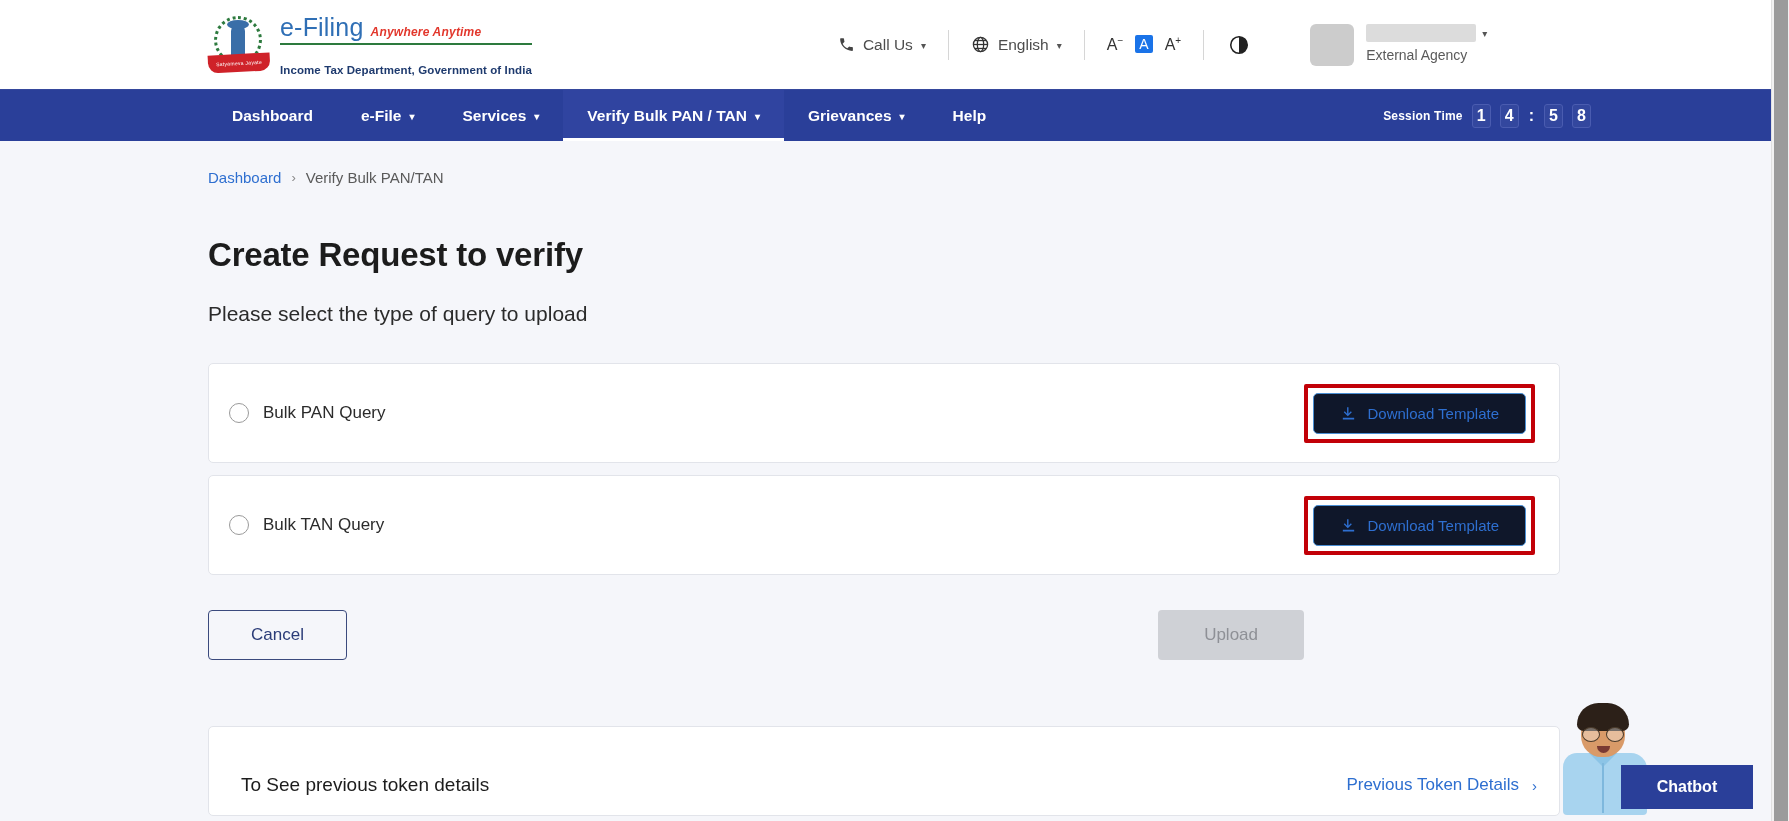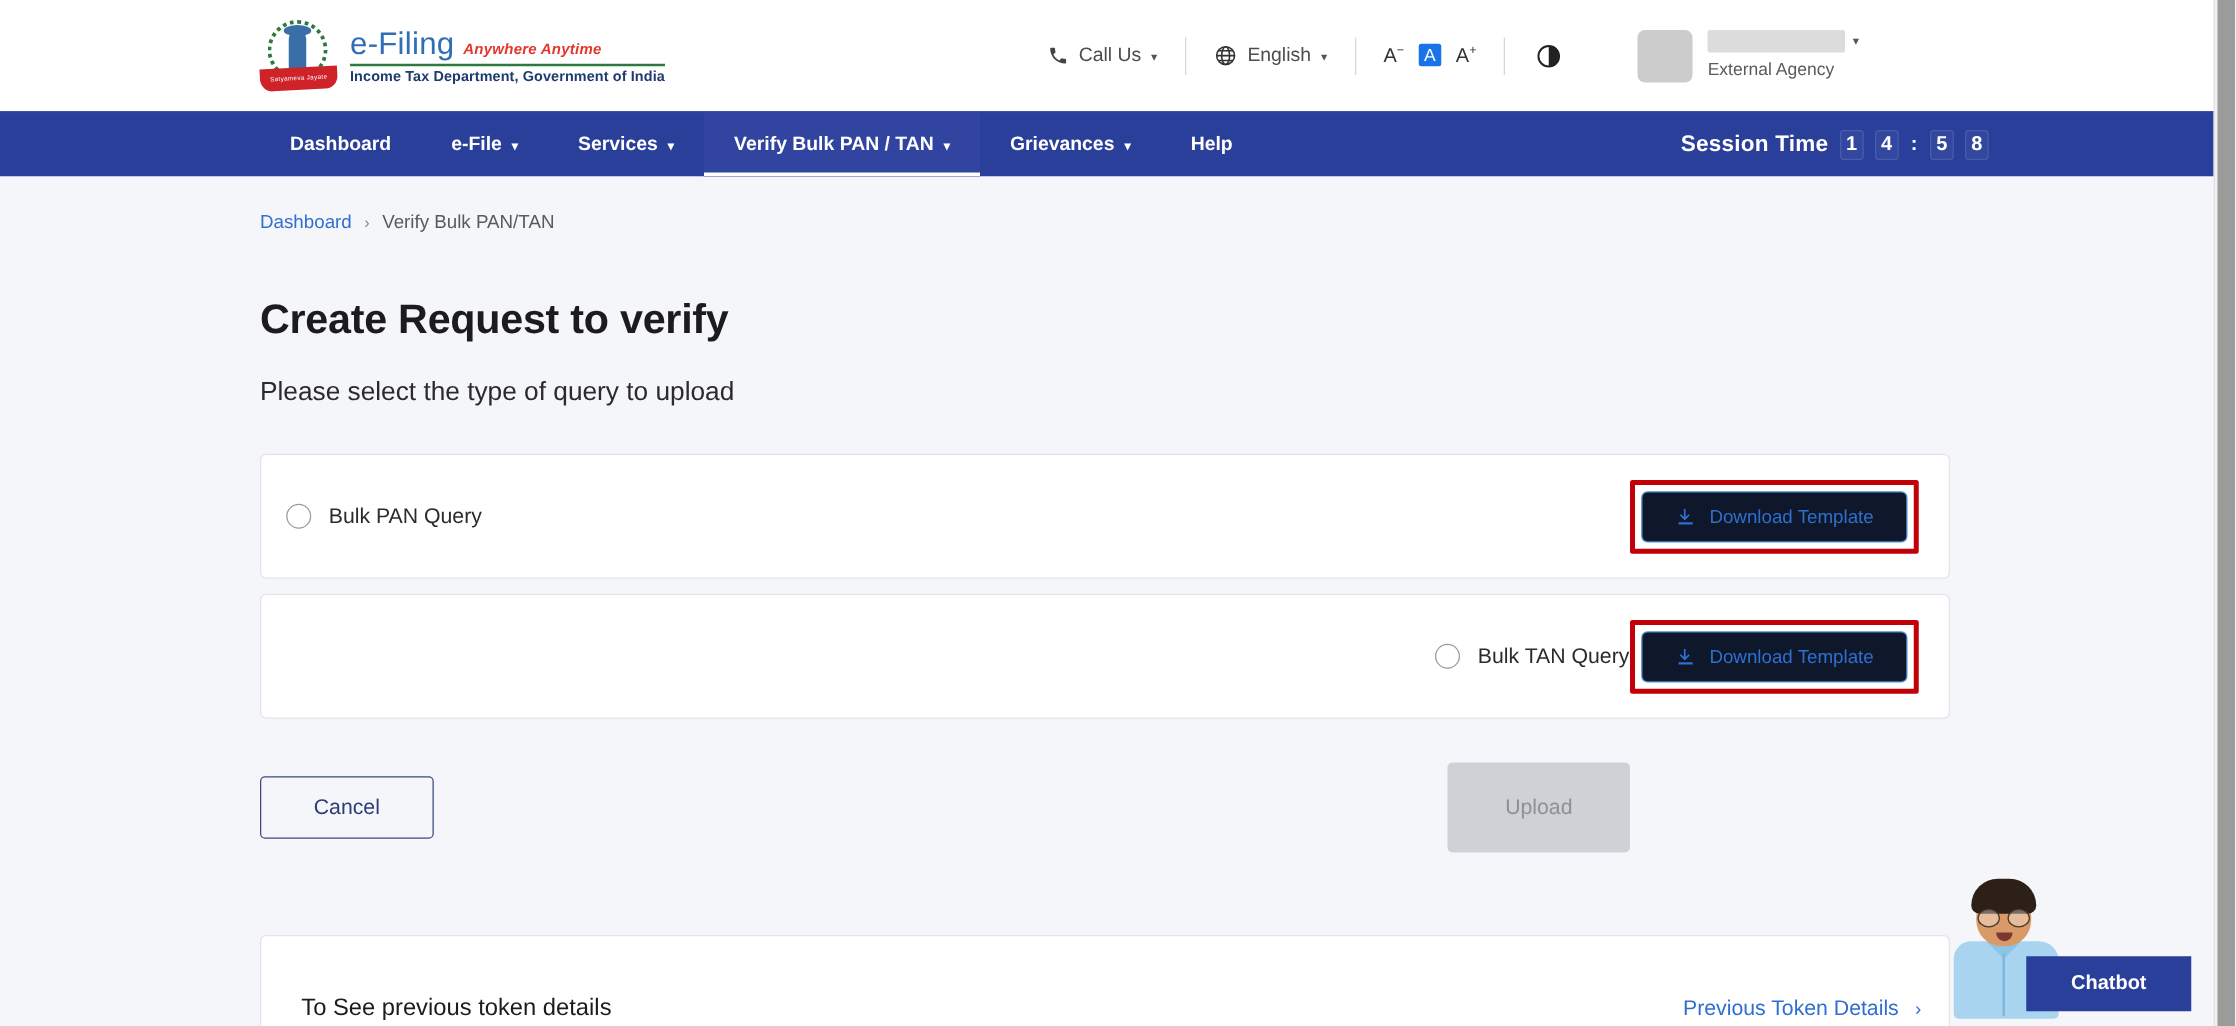--- a/index.html
+++ b/index.html
@@ -107,21 +107,21 @@
     font-size: 12px;
     font-style: italic;
     font-weight: bold;
     color: #e2372c;
     letter-spacing: .2px;
   }
   .dept {
     font-size: 11.5px;
     font-weight: bold;
     color: #1e3a6e;
-    padding-top: 4px;
+    padding-top: 20px;
     letter-spacing: .1px;
   }
 
   .header-tools {
     display: flex;
     align-items: center;
     margin-left: 284px;
     gap: 0;
   }
   .tool {
@@ -233,21 +233,21 @@
 
   .session {
     position: absolute;
     right: 180px;
     display: flex;
     align-items: center;
     gap: 9px;
     color: #fff;
   }
   .session-label {
-    font-size: 18px;
+    font-size: 12px;
     font-weight: bold;
     letter-spacing: .2px;
   }
   .digit {
     background: #33479e;
     border: 1px solid #4a5cb0;
     border-radius: 3px;
     font-size: 16px;
     font-weight: bold;
     width: 19px;
@@ -291,21 +291,21 @@
     border-radius: 5px;
     width: 1352px;
     height: 100px;
     margin-top: 37px;
     display: flex;
     align-items: center;
     justify-content: space-between;
     padding: 0 24px 0 20px;
     position: relative;
   }
-  .option-card + .option-card { margin-top: 12px; justify-content: flex-end; }
+  .option-card + .option-card { margin-top: 12px; }
 
   .radio-row {
     display: flex;
     align-items: center;
     gap: 14px;
     cursor: pointer;
   }
   .radio {
     width: 20px; height: 20px;
     border: 1.6px solid #9a9a9a;
@@ -353,21 +353,21 @@
     padding: 14px 42px;
     cursor: pointer;
     font-family: inherit;
   }
   .btn-upload {
     border: none;
     border-radius: 4px;
     background: #cfd1d6;
     color: #8e9096;
     font-size: 17px;
-    padding: 26px 46px;
+    padding: 15px 46px;
     cursor: default;
     font-family: inherit;
   }
 
   .token-card {
     background: #ffffff;
     border: 1px solid #e2e4ea;
     border-radius: 5px;
     width: 1352px;
     height: 90px;

